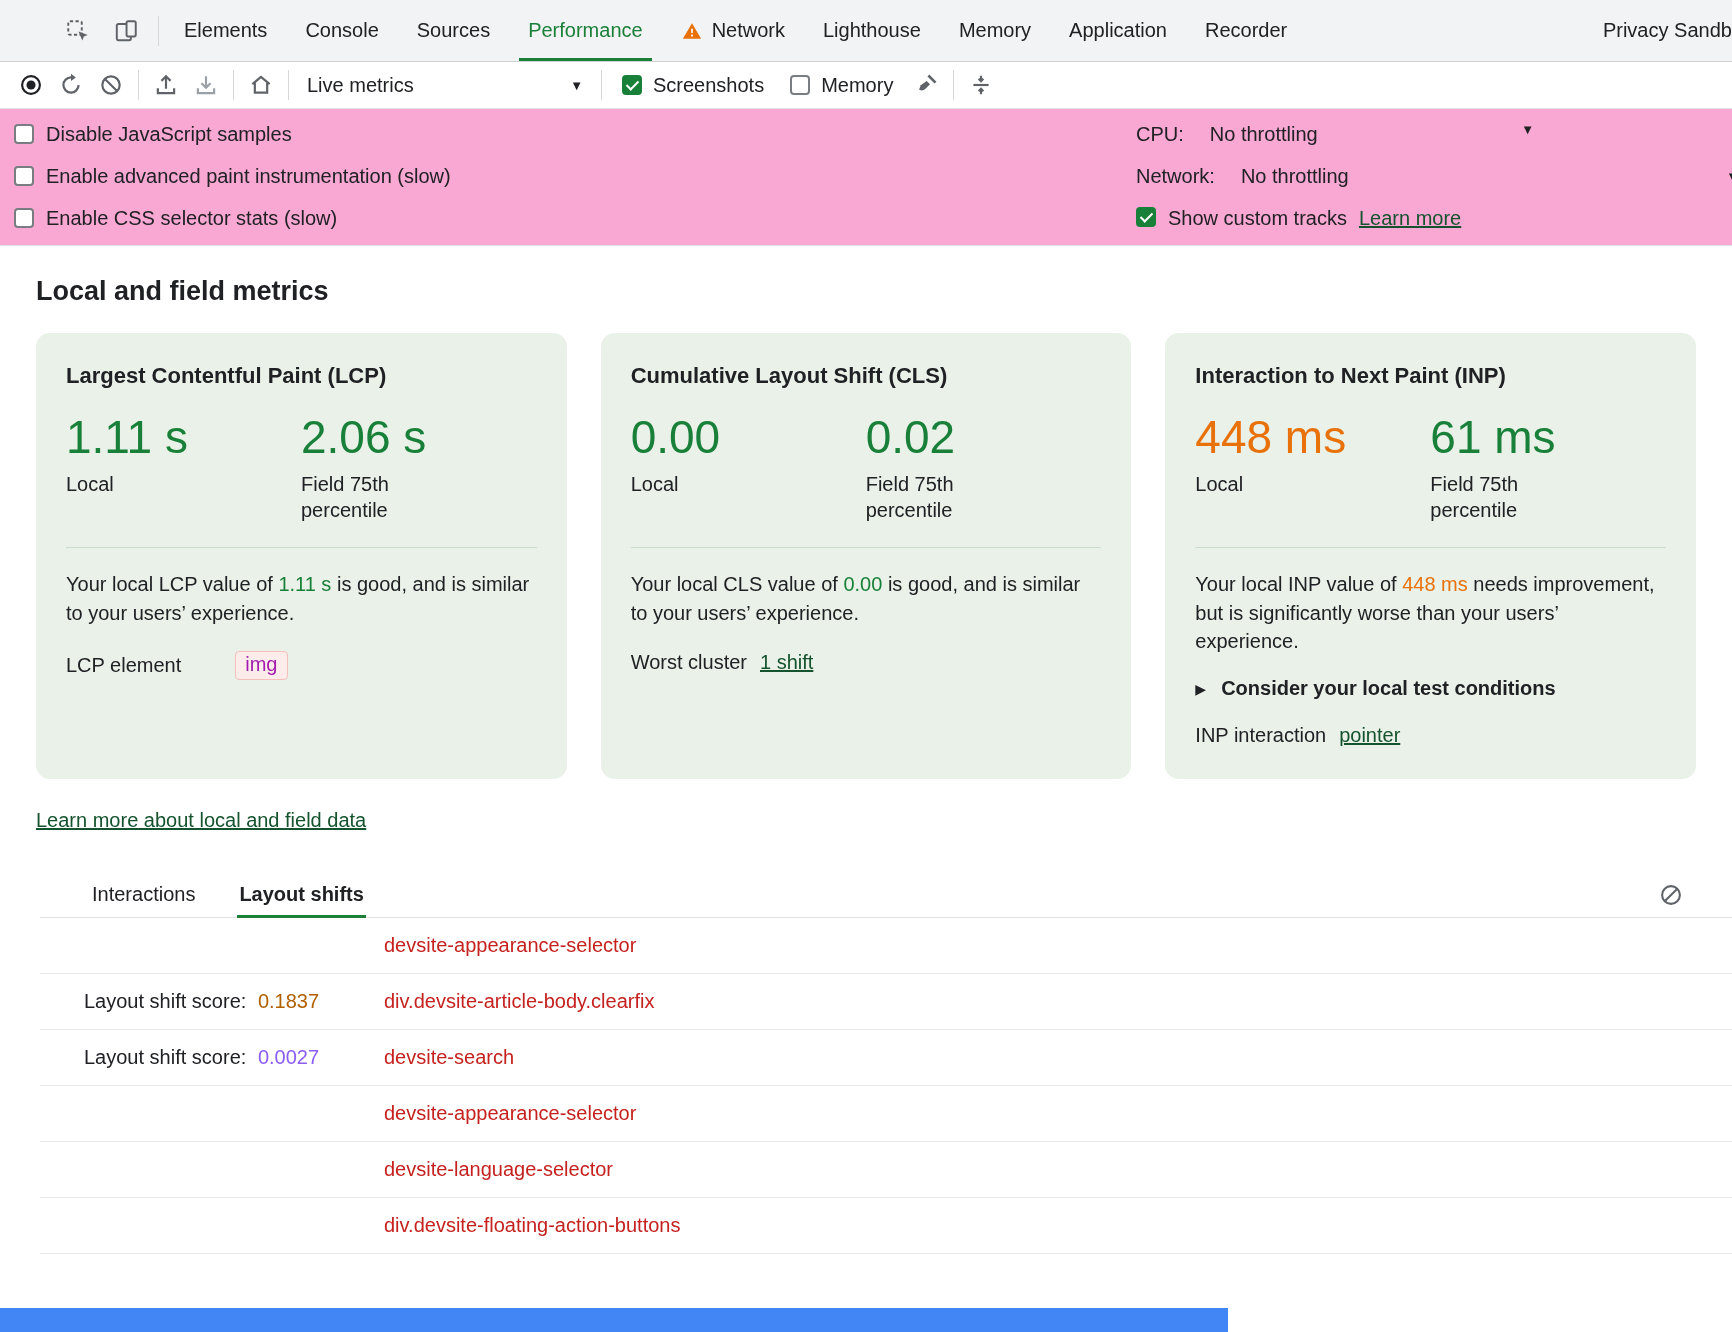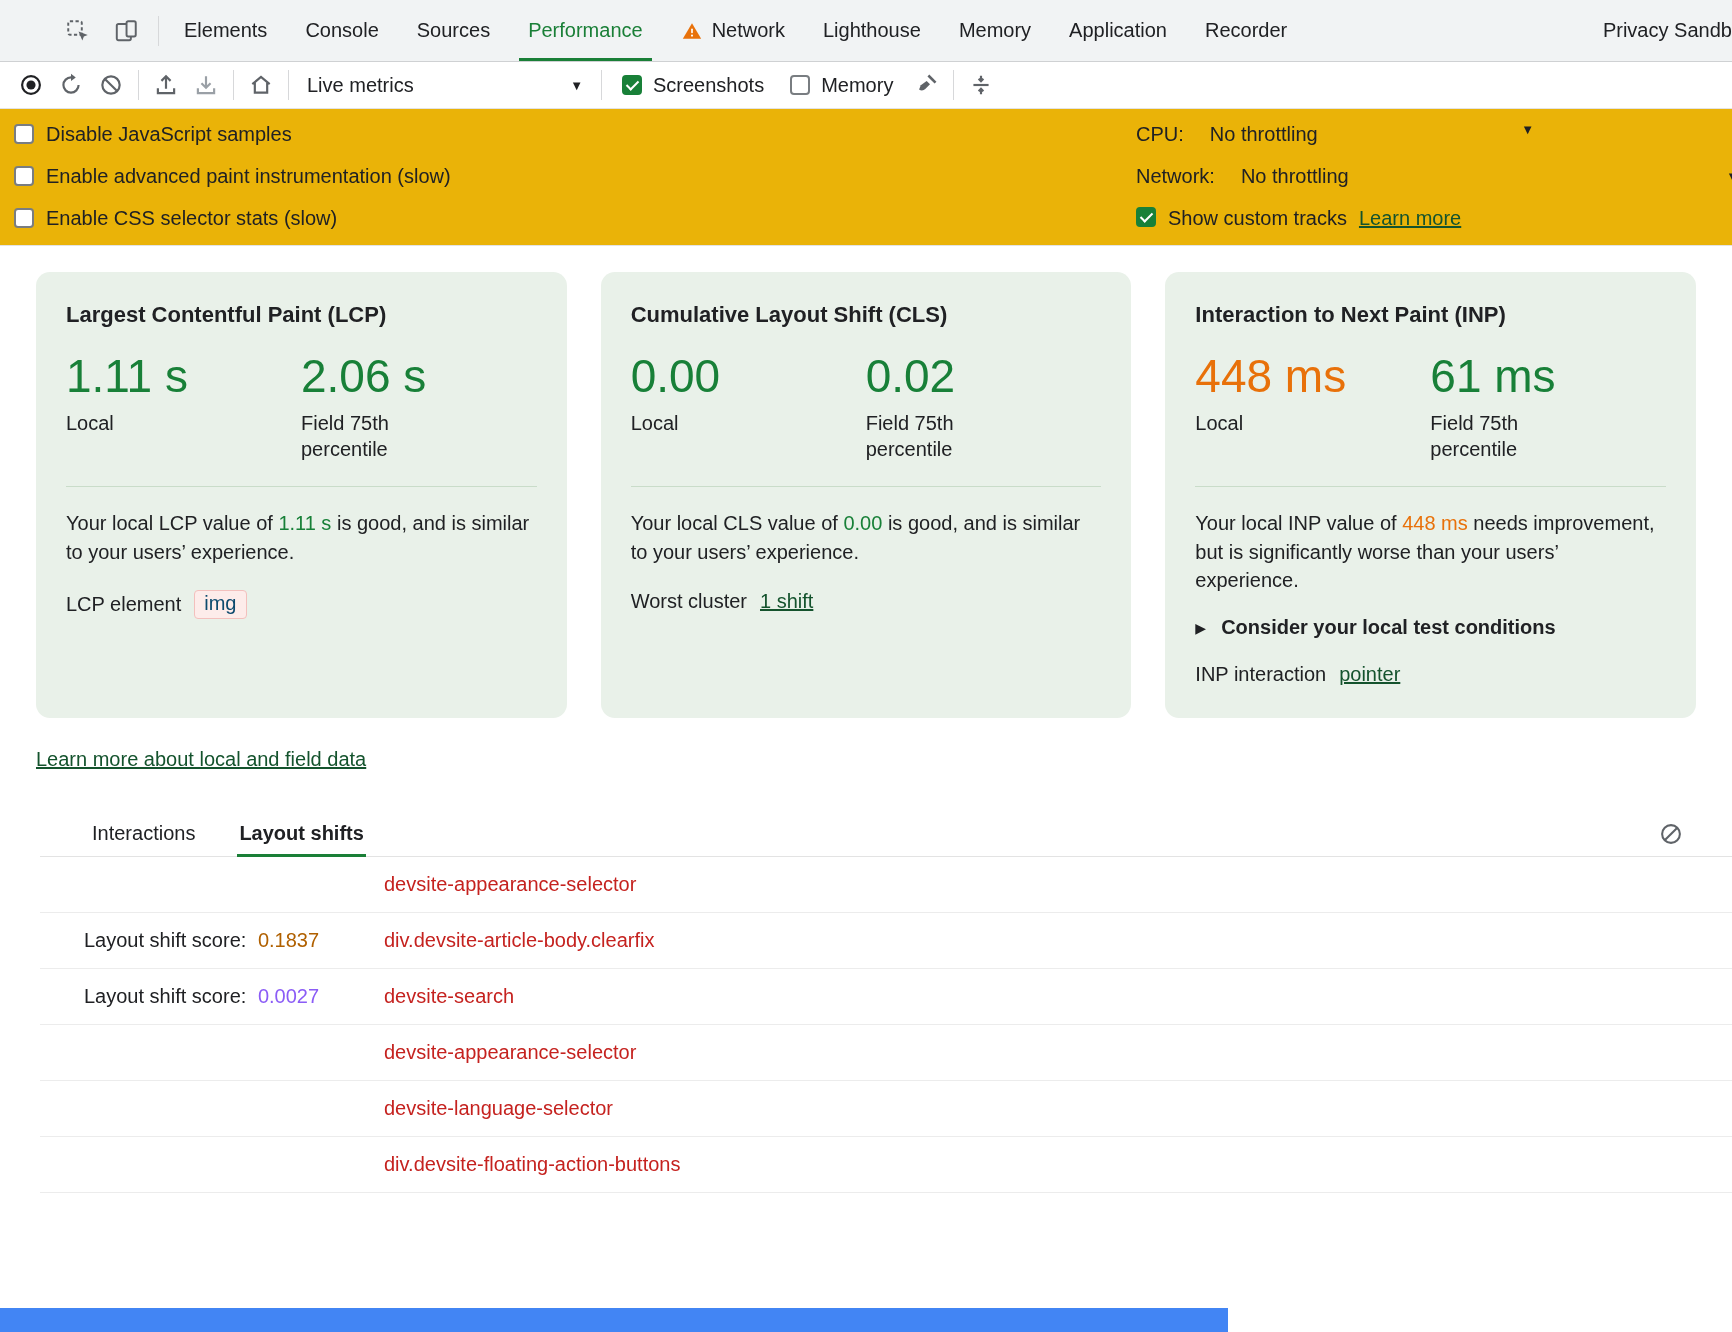--- a/index.html
+++ b/index.html
@@ -46,21 +46,21 @@
     width:20px; height:20px; border:2px solid #797d81; border-radius:4px;
     background:#fff; position:relative; flex:none;
   }
   .checkbox.checked{ background:#188038; border-color:#188038; }
   .checkbox.checked::after{
     content:""; position:absolute; left:5px; top:1px; width:5px; height:10px;
     border:solid #fff; border-width:0 2.5px 2.5px 0; transform:rotate(45deg);
   }
 
   
-  .settings{ background:#eab308; border-bottom:1px solid #e3e3e3; padding:4px 0 6px; }
+  .settings{ background:#f9a8d4; border-bottom:1px solid #e3e3e3; padding:4px 0 6px; }
   .settings-row{ display:flex; align-items:center; height:42px; padding:0 0 0 14px; position:relative; }
   .settings-left{ display:flex; align-items:center; gap:12px; }
   .settings-right{ margin-left:auto; width:596px; flex:none; display:flex; align-items:flex-start; }
   .sel-value{ margin-left:26px; }
   .caret-row1{ margin-left:auto; margin-right:198px; }
   .caret-clipped{ position:absolute; right:-7px; top:50%; transform:translateY(-50%); }
   .link{ color:#14532d; text-decoration:underline; cursor:pointer; }
 
   
   .metrics{ padding:26px 36px 0 36px; }
@@ -77,22 +77,22 @@
   .metric-big.good{ color:#188038; }
   .metric-big.warn{ color:#e8710a; }
   .metric-sub{ font-size:20px; margin-top:10px; line-height:1.3; }
   .sub-narrow{ max-width:122px; }
   .card-divider{ border:none; border-top:1px solid #c9dcc9; margin:24px 0 0 0; }
   .card-desc{ font-size:20px; line-height:1.42; margin-top:22px; }
   .inline-val.good{ color:#188038; }
   .inline-val.warn{ color:#e8710a; }
   .card-extra{ margin-top:24px; font-size:20px; display:flex; align-items:center; gap:13px; }
   .badge{
-    color:#0c4a6e; background:#fdecea; border:1px solid #f3c0bd;
-    border-radius:4px; padding:1px 9px 3px 9px; cursor:pointer;
+    color:#a21caf; background:#fdecea; border:1px solid #f3c0bd;
+    border-radius:4px; padding:1px 9px 3px 9px; cursor:pointer;margin-left:41px;
   }
   .expander{ display:flex; align-items:center; gap:15px; font-size:20px; font-weight:600; margin-top:22px; cursor:pointer; }
   .tri{ font-size:14px; line-height:1; }
   .learn-link{ display:inline-block; margin-top:30px; font-size:20px; }
 
   
   .log{ margin-top:40px;margin-left:40px; }
   .log-tabs{ display:flex; align-items:center; height:46px; padding-left:50px; border-bottom:1px solid #e3e3e3; }
   .log-tab{ position:relative; margin-right:40px; font-size:20px; padding:0 2px; height:100%; display:flex; align-items:center; cursor:pointer; }
   .log-tab.active{ font-weight:600; }
@@ -284,20 +284,21 @@
     </div>
     <div class="settings-right">
       <span class="checkbox checked" style="margin-right:12px;"></span>
       <span style="margin-right:12px;">Show custom tracks</span>
       <span class="link">Learn more</span>
     </div>
   </div>
 </div>
 
 <div class="metrics">
+  <div class="metrics-heading">Local and field metrics</div>
 
   <div class="cards">
 
     <div class="card">
       <div class="card-title">Largest Contentful Paint (LCP)</div>
       <div class="values">
         <div class="vcol1">
           <div class="metric-big good">1.11 s</div>
           <div class="metric-sub">Local</div>
         </div>

